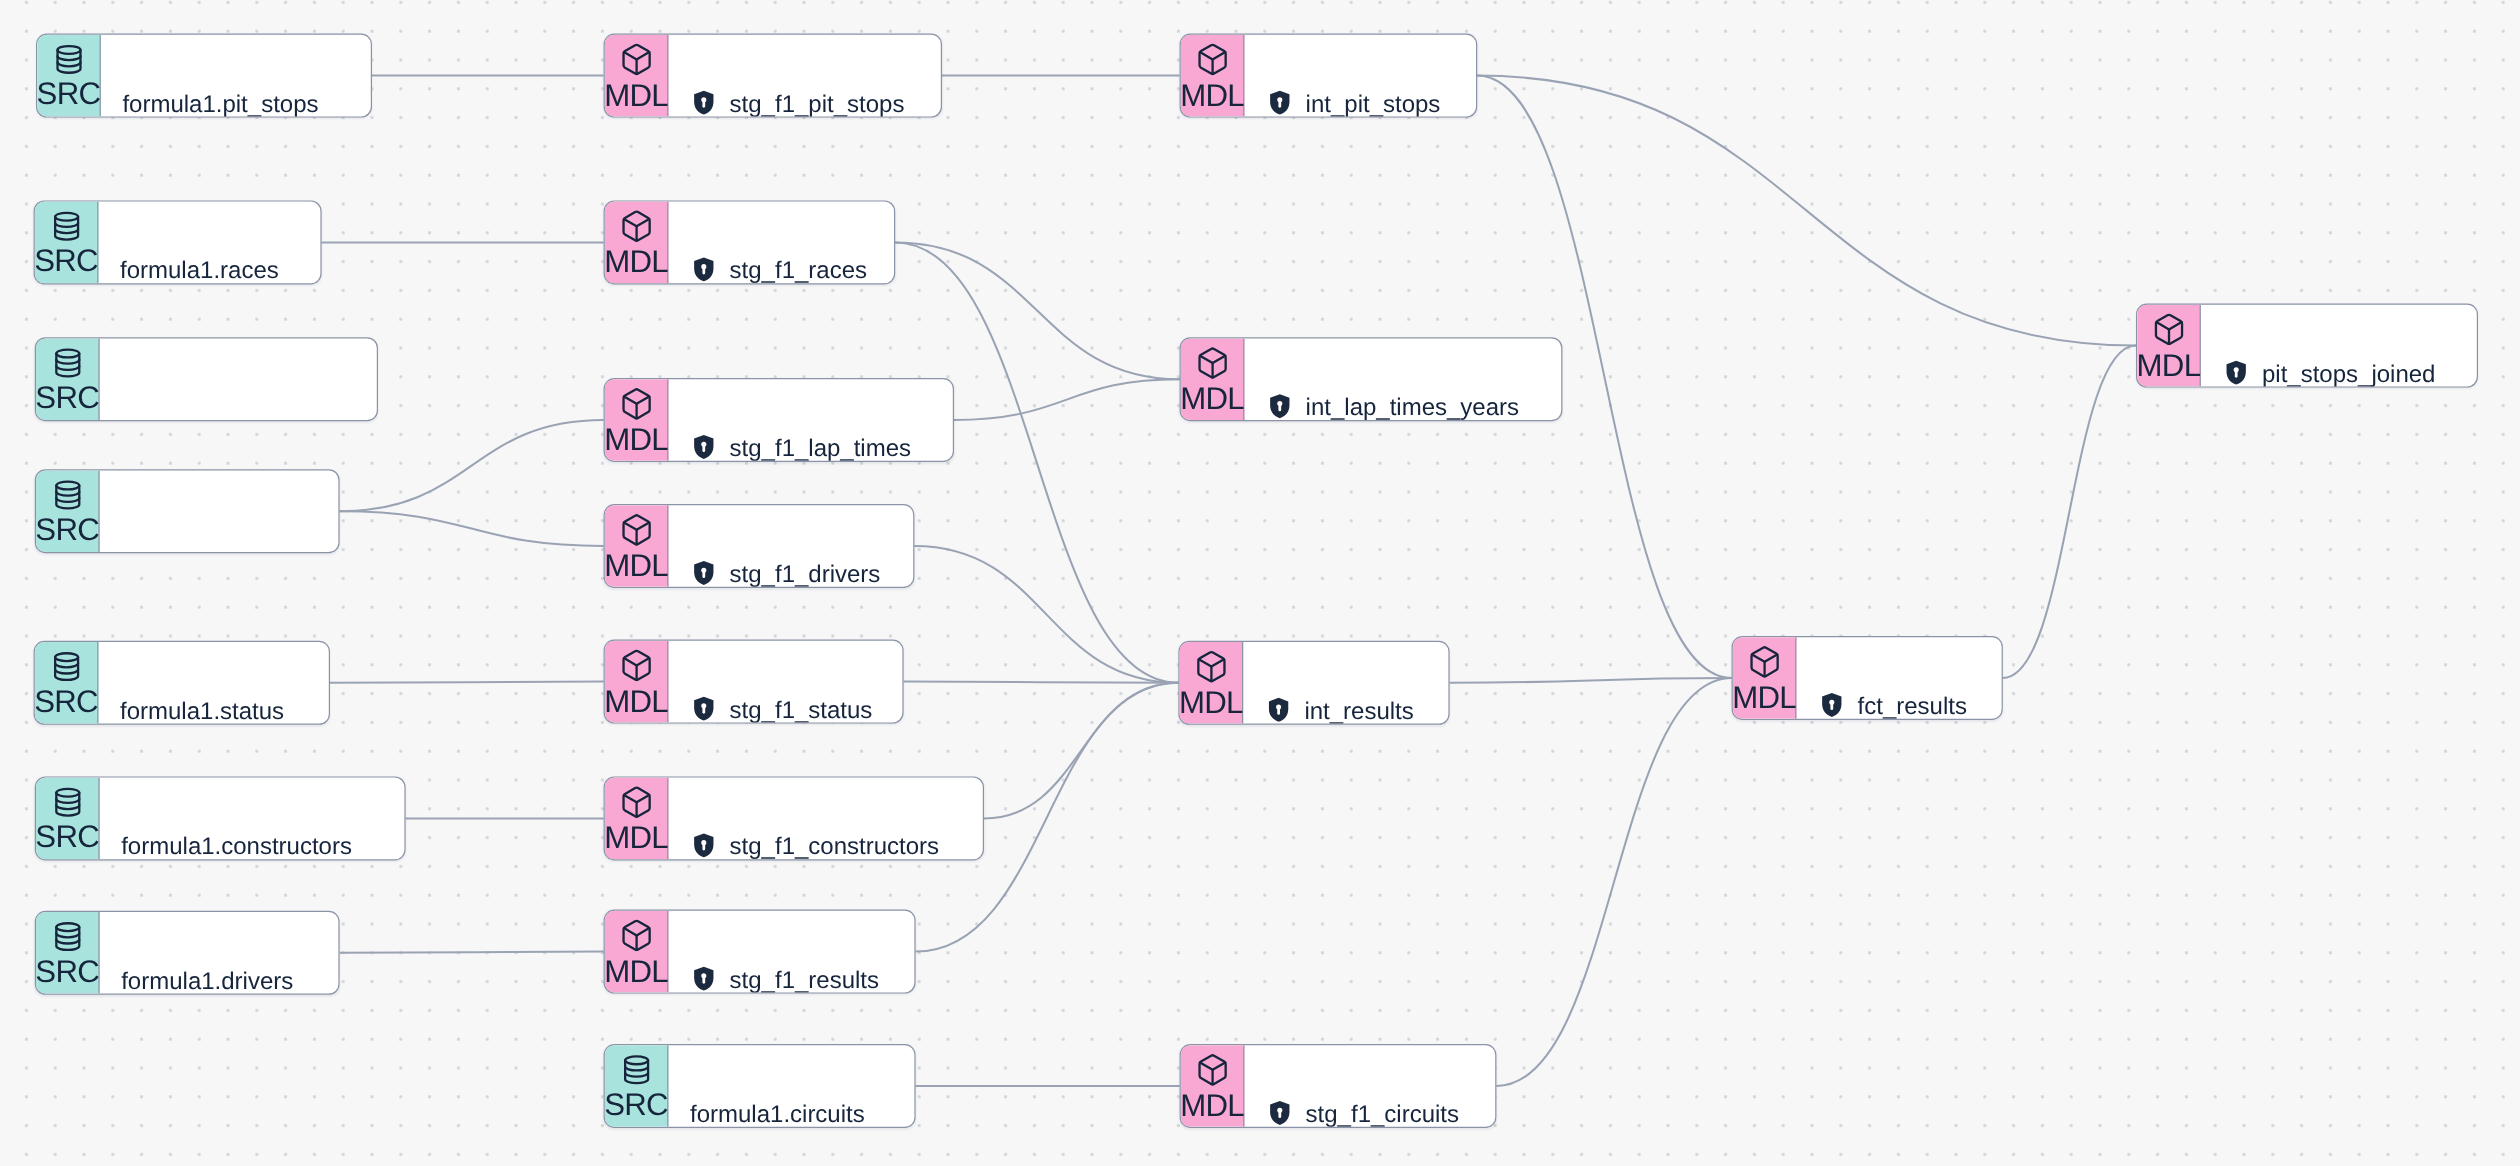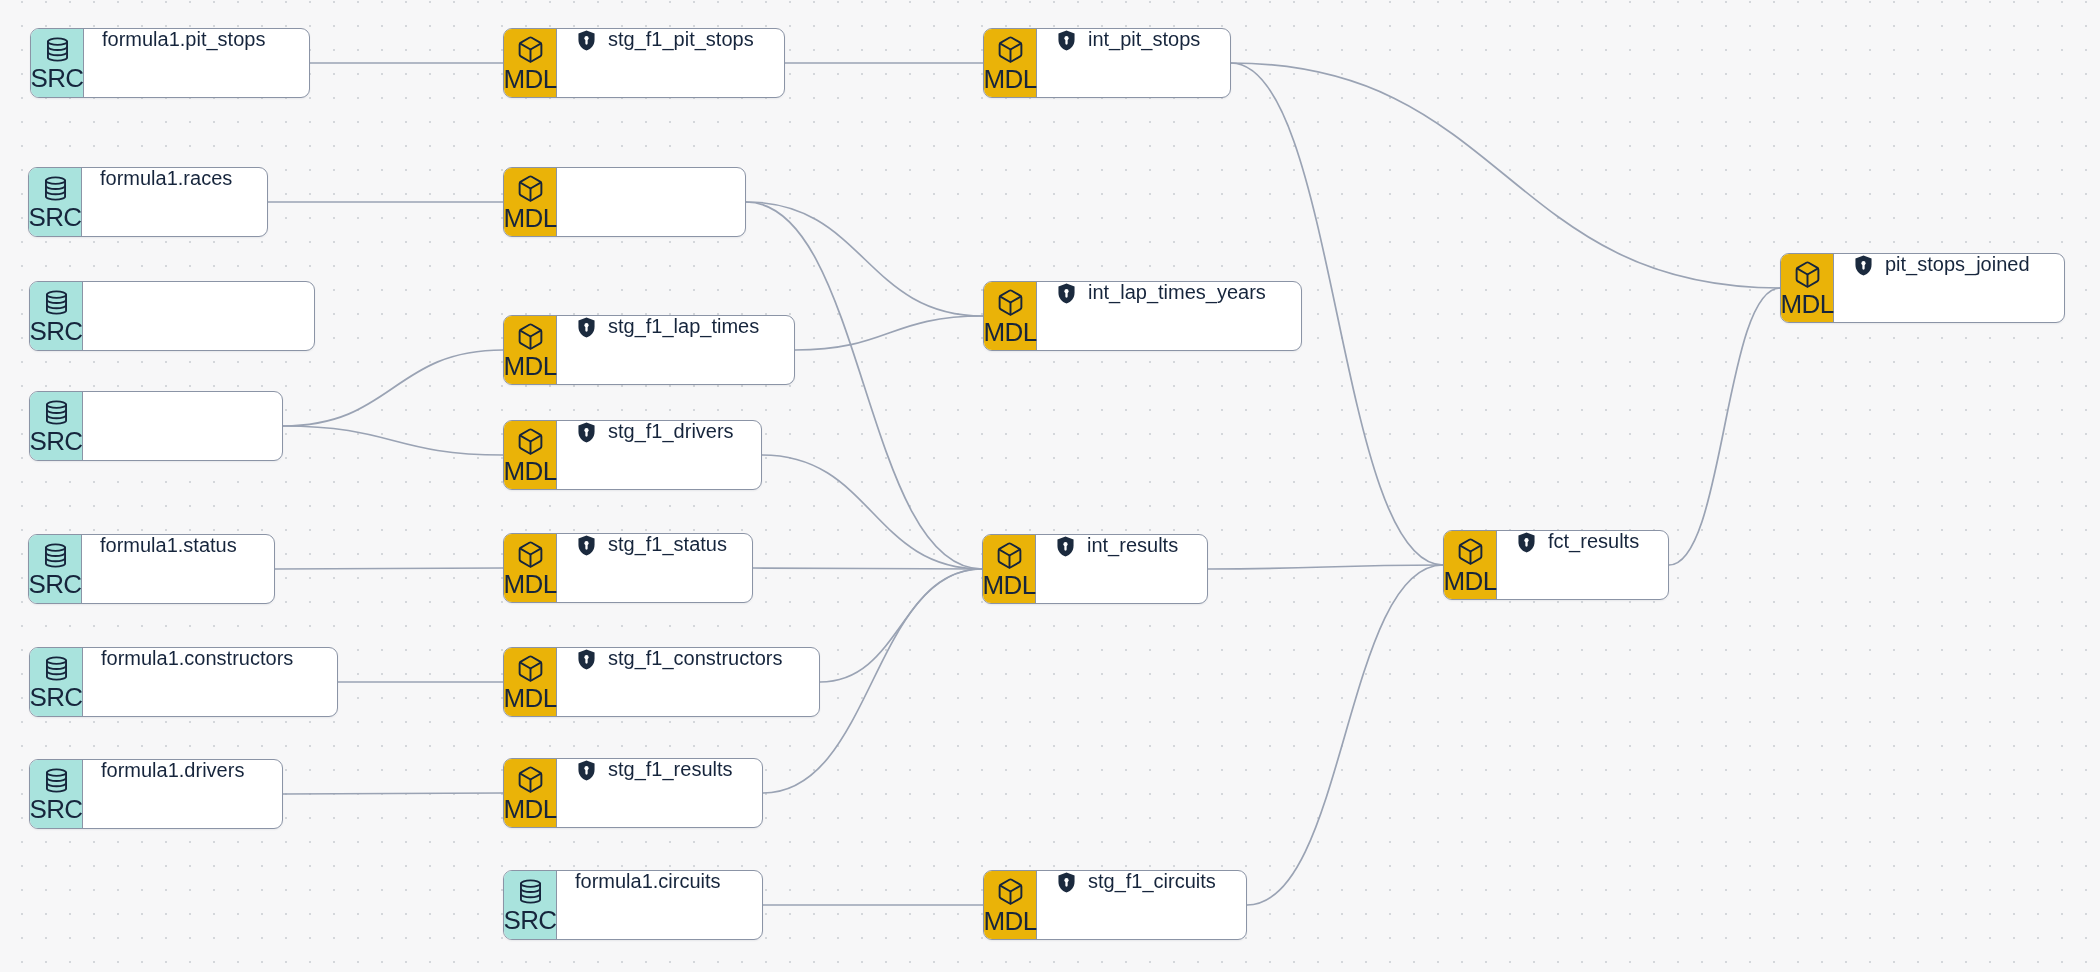--- a/index.html
+++ b/index.html
@@ -23,27 +23,27 @@
     box-sizing:border-box;overflow:hidden;
     box-shadow:0 1px 2px rgba(20,35,60,.07);
     cursor:pointer;
   }
   .tab{
     width:53px;flex:0 0 53px;display:flex;flex-direction:column;
     align-items:center;justify-content:center;
     border-right:1.7px solid #8b94a6;box-sizing:border-box;
   }
   .tab.src{background:#a9e3dd;}
-  .tab.mdl{background:#eab308;justify-content:center;}
+  .tab.mdl{background:#f9a8d4;justify-content:center;}
   .tab-label{
     font-size:26px;font-weight:400;color:#16253c;line-height:1;
     letter-spacing:-0.6px;margin-top:2px;
   }
   .node-body{
-    flex:1;display:flex;align-items:flex-start;gap:10px;
+    flex:1;display:flex;align-items:flex-end;gap:10px;
     padding:0 10px 0 18px;min-width:0;
   }
   .node-label{
     font-size:20px;color:#16253c;white-space:nowrap;line-height:1;
   }
   .icon{display:flex;align-items:center;justify-content:center;}
 </style>
 </head>
 <body>
 
@@ -220,20 +220,30 @@
         <div class="tab mdl">
           <span class="icon">
             <svg width="29" height="29" viewBox="0 0 24 24" stroke="#16253c" stroke-width="1.6" fill="none" stroke-linecap="round" stroke-linejoin="round">
               <path d="M21 16V8a2 2 0 0 0-1-1.73l-7-4a2 2 0 0 0-2 0l-7 4A2 2 0 0 0 3 8v8a2 2 0 0 0 1 1.73l7 4a2 2 0 0 0 2 0l7-4A2 2 0 0 0 21 16z"></path>
               <polyline points="3.27 6.96 12 12.01 20.73 6.96"></polyline>
               <line x1="12" y1="22.08" x2="12" y2="12"></line>
             </svg>
           </span>
           <span class="tab-label">MDL</span>
         </div>
+        <div class="node-body">
+          <span class="icon">
+            <svg width="23" height="23" viewBox="0 0 24 24">
+              <path d="M12 1.6 L20.4 4.7 V11.2 C20.4 16.9 17 20.7 12 22.4 C7 20.7 3.6 16.9 3.6 11.2 V4.7 Z" fill="#1b2a3e"></path>
+              <circle cx="12" cy="9.6" r="2.2" fill="#ffffff"></circle>
+              <path d="M12 10.6 L12 15.2" stroke="#ffffff" stroke-width="2.4" stroke-linecap="round"></path>
+            </svg>
+          </span>
+          <span class="node-label">stg_f1_races</span>
+        </div>
       </div>
       <div class="node" style="left: 503px; top: 315px; width: 292px; height: 70px;">
         <div class="tab mdl">
           <span class="icon">
             <svg width="29" height="29" viewBox="0 0 24 24" stroke="#16253c" stroke-width="1.6" fill="none" stroke-linecap="round" stroke-linejoin="round">
               <path d="M21 16V8a2 2 0 0 0-1-1.73l-7-4a2 2 0 0 0-2 0l-7 4A2 2 0 0 0 3 8v8a2 2 0 0 0 1 1.73l7 4a2 2 0 0 0 2 0l7-4A2 2 0 0 0 21 16z"></path>
               <polyline points="3.27 6.96 12 12.01 20.73 6.96"></polyline>
               <line x1="12" y1="22.08" x2="12" y2="12"></line>
             </svg>
           </span>

